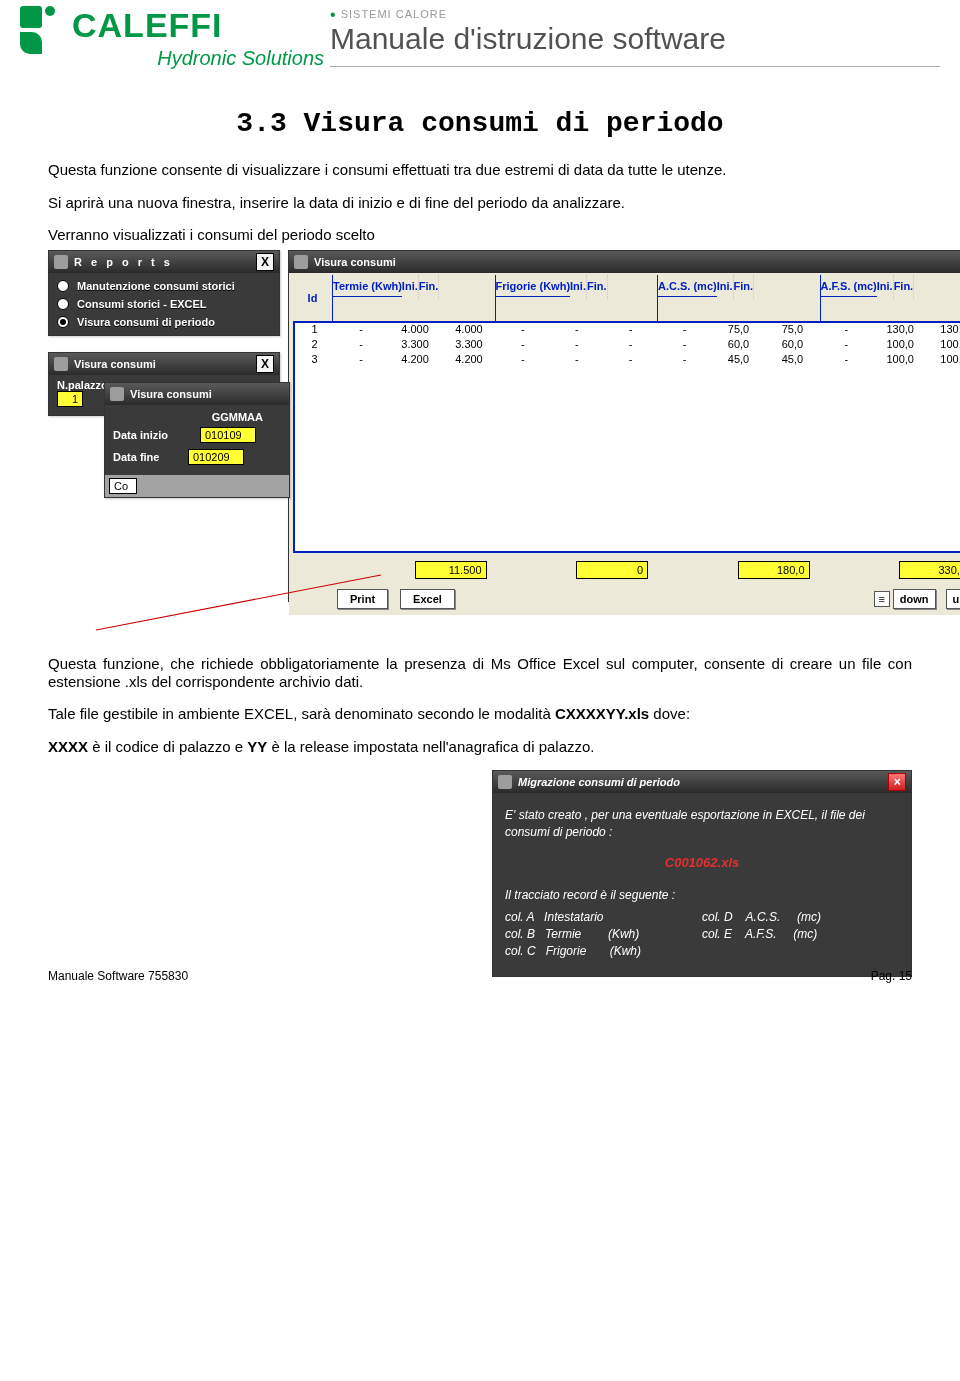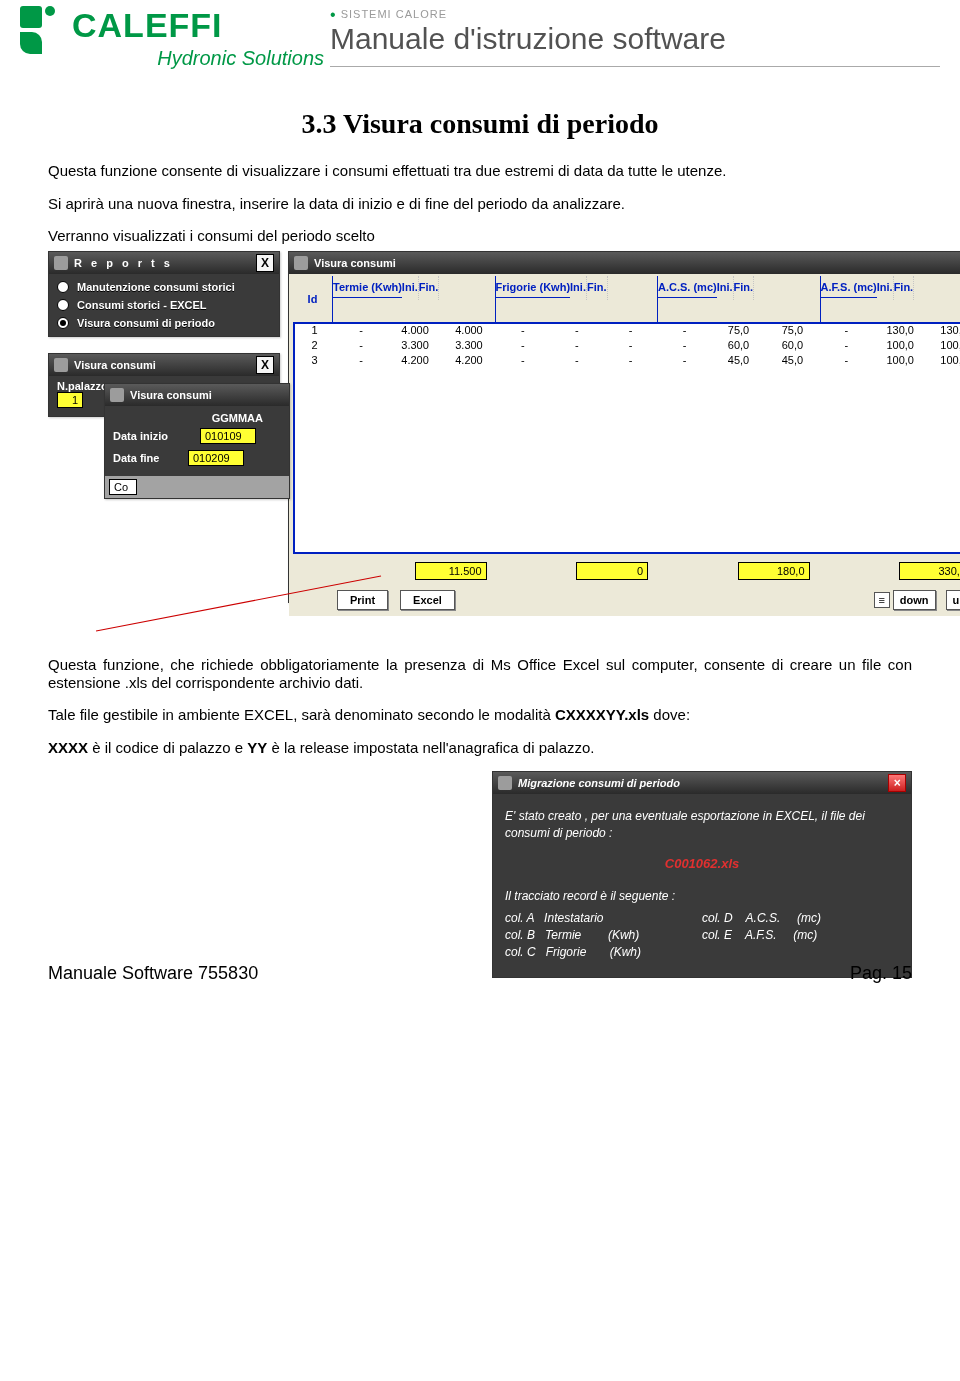--- a/index.html
+++ b/index.html
@@ -13,21 +13,21 @@
   .logo-square { width:22px; height:22px; background:#009846; border-radius:3px; display:inline-block;}
   .logo-dot { width:10px; height:10px; background:#009846; border-radius:50%; display:inline-block; margin-left:3px; vertical-align:top;}
   .brand { font-family: Arial Black, Arial, sans-serif; font-size:34px; font-weight:900; color:#009846; letter-spacing:1px;}
   .tagline { font-style:italic; font-size:20px; color:#009846; text-align:right; margin-top:-3px; padding-right:6px;}
   .header-right { flex:1; padding-top:0px; }
   .sistemi { font-size:11px; color:#9a9a9a; letter-spacing:1px;}
   .sistemi .dot { color:#009846; font-size:16px; vertical-align:middle; }
   .manual-title { font-size:30px; font-weight:300; color:#525252; margin-top:-2px;}
   .rule { border:0; border-top:1px solid #aaa; margin:10px 0 0 0; }
   .content { padding: 28px 48px 20px 48px; }
-  .sect-title { font-family: Liberation Serif, serif; font-size:28px; text-align:center; margin:10px 0 22px 0;}
+  .sect-title { font-family: Liberation Mono, monospace; font-size:28px; text-align:center; margin:10px 0 22px 0;}
   .para { font-size:15px; line-height:1.18; margin-bottom:2px;}
   .para.justify { text-align: justify; }
   
   .ui-block { position:relative; height:390px; margin: 6px 0 8px 0;}
   .win { position:absolute; background:#ece9d8; border:1px solid #333; box-shadow:1px 1px 2px rgba(0,0,0,.2); font-size:11px; }
   .titlebar { display:flex; align-items:center; background:linear-gradient(#5a5a5a,#2a2a2a); color:#fff; height:22px; padding:0 5px; font-size:11px; font-weight:bold;}
   .titlebar .tb-icon { width:14px; height:14px; background:#9c9c9c; margin-right:6px; border-radius:2px; }
   .titlebar .spacer { flex:1; }
   .close-x { width:18px; height:18px; display:flex; align-items:center; justify-content:center; font-weight:bold; font-size:12px; border:1px solid #000; background:#f5f5f5; color:#000;}
   .close-red { background:linear-gradient(#f77,#cc2020); color:#fff; border:1px solid #a00;}
@@ -62,21 +62,21 @@
   .scroll-icon { width:16px; height:16px; border:1px solid #555; background:#fff; display:inline-flex; align-items:center; justify-content:center; font-size:11px; margin-right:3px;}
   .arrow-line { stroke:#cc0000; stroke-width:1.2; }
   
   .mig-wrap { display:flex; justify-content:flex-end; margin-top:14px;font-style:italic;}
   .mig { width:420px; border:1px solid #333; background:#ece9d8; font-size:12px;}
   .mig .body { background:#3a3a3a; color:#fff; padding:14px 12px 16px 12px; line-height:1.4;}
   .mig .filename { color:#e03030; font-weight:bold; text-align:center; margin:14px 0; font-size:13px;}
   .mig-cols { display:flex; }
   .mig-cols > div { flex:1; white-space:pre; font-family: Arial, sans-serif;}
   
-  .footer { position:absolute; bottom:0; left:0; right:0; padding:0 48px 14px 48px; display:flex; justify-content:space-between; font-size:18px;}
+  .footer { position:absolute; bottom:0; left:0; right:0; padding:0 48px 14px 48px; display:flex; justify-content:space-between; font-size:12px;}
   .page-wrap { position:relative; height:1381px;}
 </style>
 </head>
 <body>
 
 <div class="page-wrap">
 <div class="page">
 
 <header class="header">
   <div class="logo-block">

